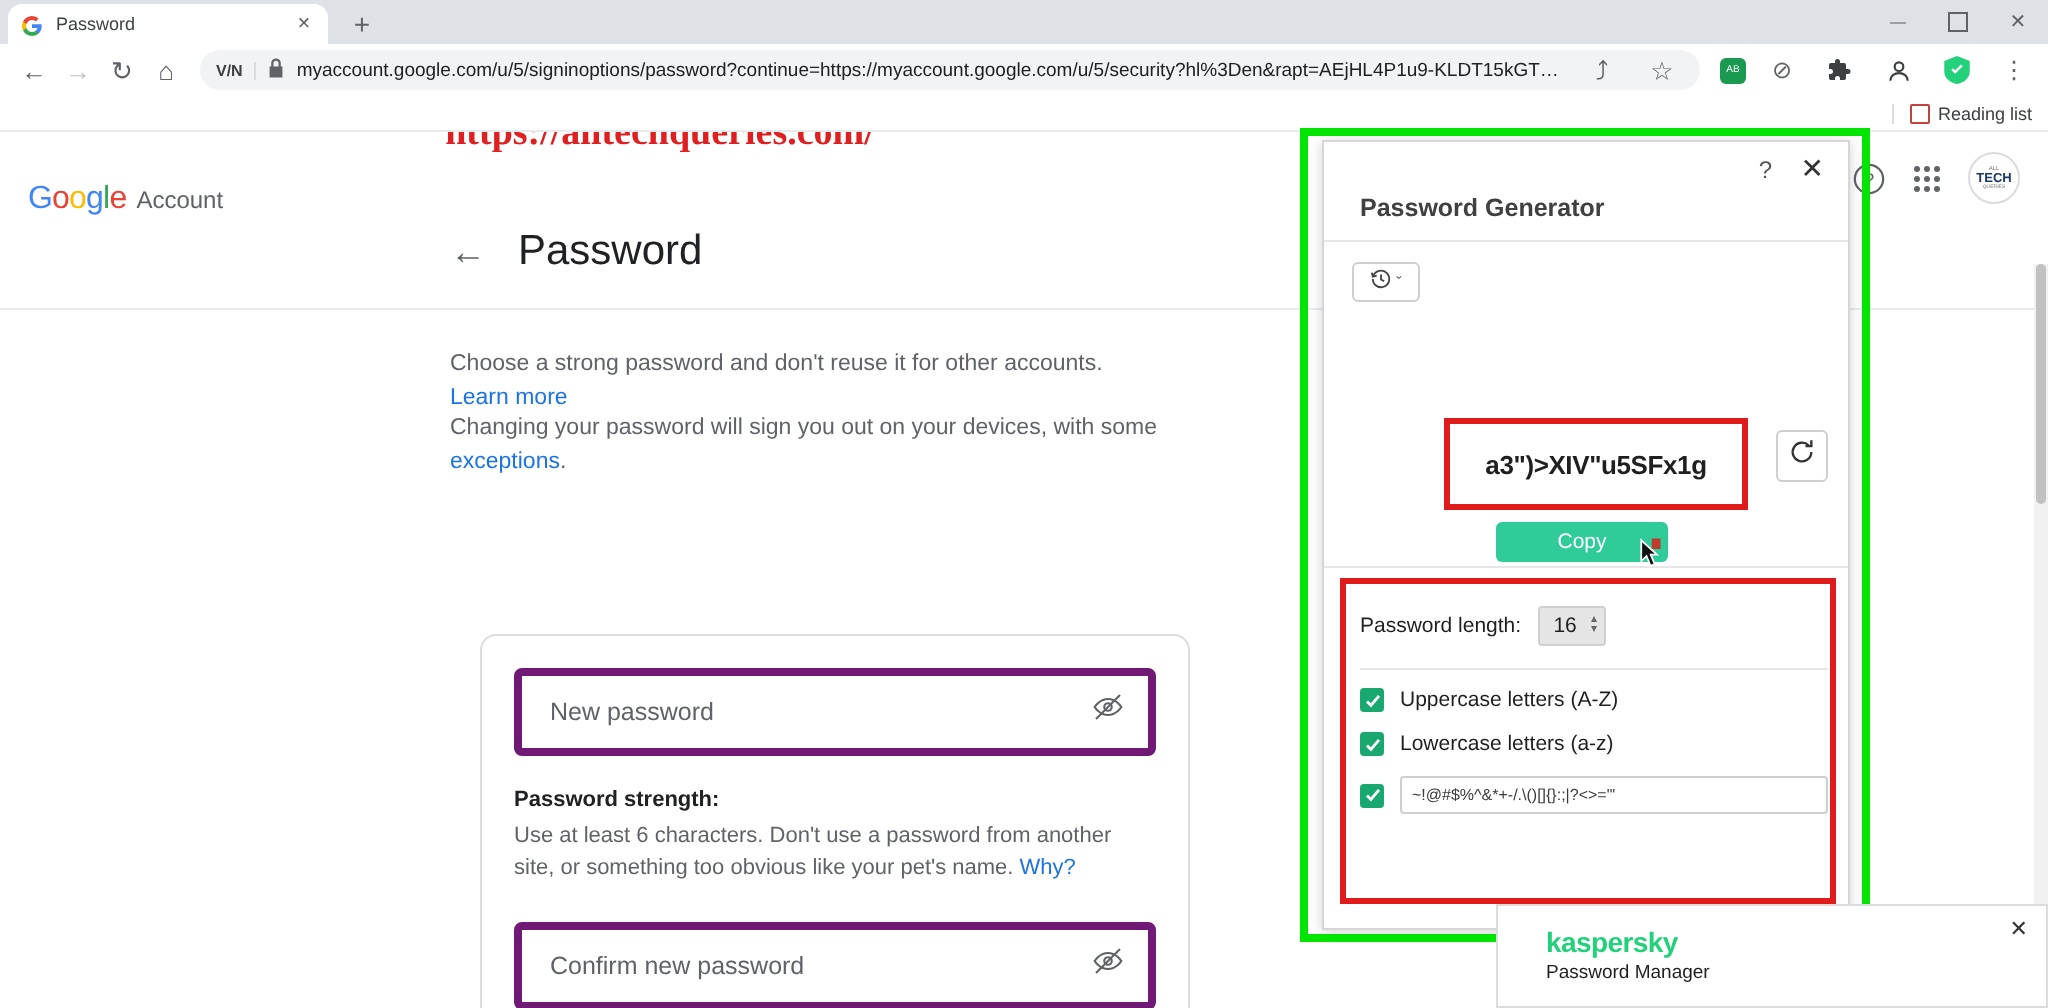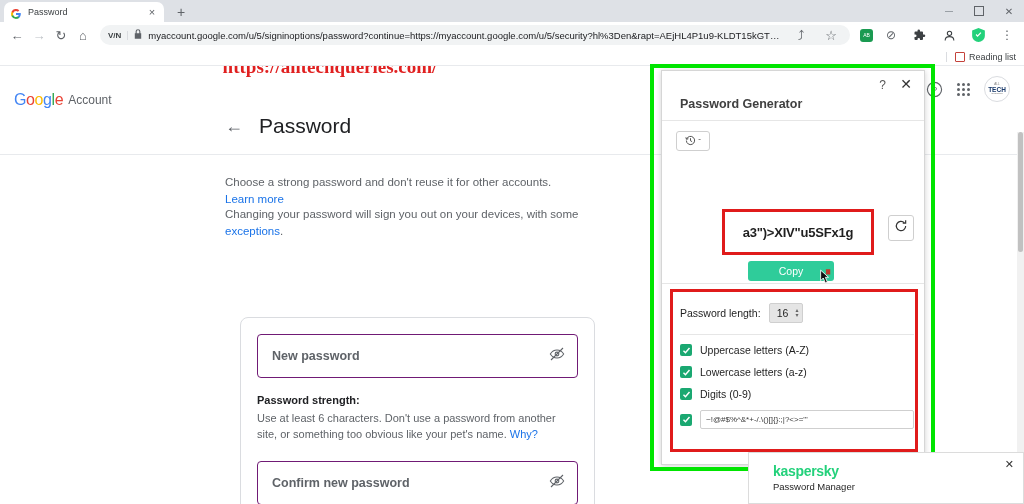--- a/index.html
+++ b/index.html
@@ -144,24 +144,23 @@
   .desc a { color: #1a73e8; text-decoration: none; cursor: pointer; }
   #desc1 { top: 19px; }
   #desc2 { top: 51px; }
 
   .card {
     position: absolute; left: 240px; top: 162px; width: 355px;
     background: #fff; border: 1px solid #dadce0; border-radius: 8px;
     padding: 16px 16px 18px 16px;
   }
   .pw-field {
-    position: relative; width: 100%; height: 44px; border: 1px solid #701a75;
+    position: relative; width: 100%; height: 44px; border: 4px solid #701a75;
     border-radius: 4px; display: flex; align-items: center; padding: 17px 14px;
     cursor: text;
-    font-weight: bold;
   }
   .pw-field .ph { font-size: 12.5px; color: #5f6368; }
   .eye {
     position: absolute; right: 12px; top: 50%; transform: translateY(-50%);
     cursor: pointer; color: #5f6368;
   }
   .strength-label {
     margin-top: 16px; font-size: 11px; color: #202124; font-weight: bold;
   }
   .strength-help {
@@ -514,35 +513,27 @@
 
       <div class="chk-row">
         <span class="chk">
           <svg width="9" height="9" viewBox="0 0 12 12">
               <polyline points="2,6.4 4.6,9 10,2.6" fill="none" stroke="#fff" stroke-width="1.9"></polyline>
             </svg>
         </span>
         <span class="chk-label">Lowercase letters (a-z)</span>
       </div>
 
+
       <div class="chk-row">
         <span class="chk">
           <svg width="9" height="9" viewBox="0 0 12 12">
               <polyline points="2,6.4 4.6,9 10,2.6" fill="none" stroke="#fff" stroke-width="1.9"></polyline>
             </svg>
         </span>
-        <span class="chk-label">Digits (0-9)</span>
-      </div>
-
-      <div class="chk-row">
-        <span class="chk">
-          <svg width="9" height="9" viewBox="0 0 12 12">
-              <polyline points="2,6.4 4.6,9 10,2.6" fill="none" stroke="#fff" stroke-width="1.9"></polyline>
-            </svg>
-        </span>
         <span class="sym-field">~!@#$%^&amp;*+-/.\()[]{}:;|?&lt;&gt;="'</span>
       </div>
     </div>
 
     <div class="opts-frame"></div>
   </div>
 
   <div class="green-frame"></div>
 
   <div class="kb">

